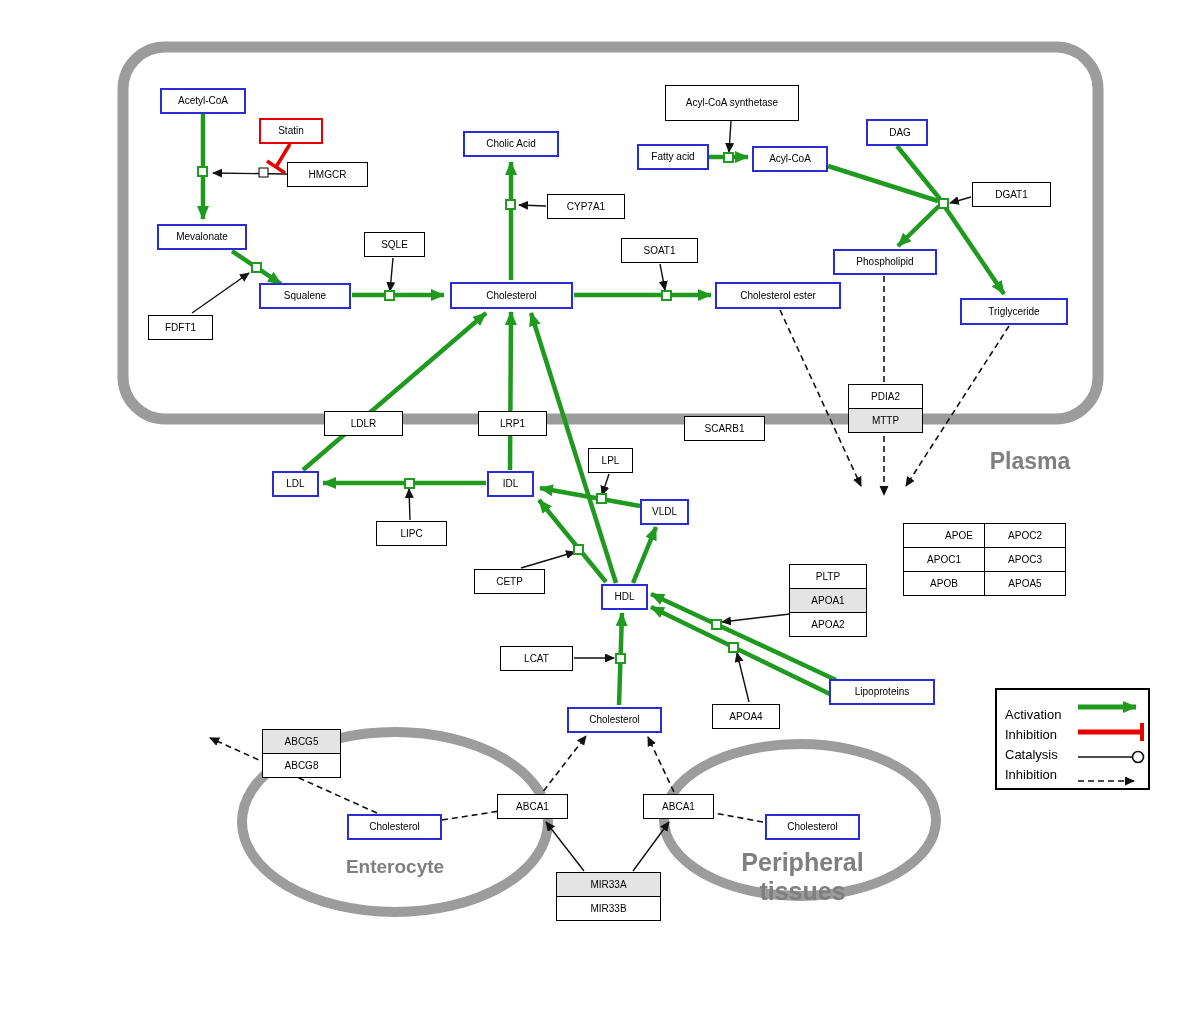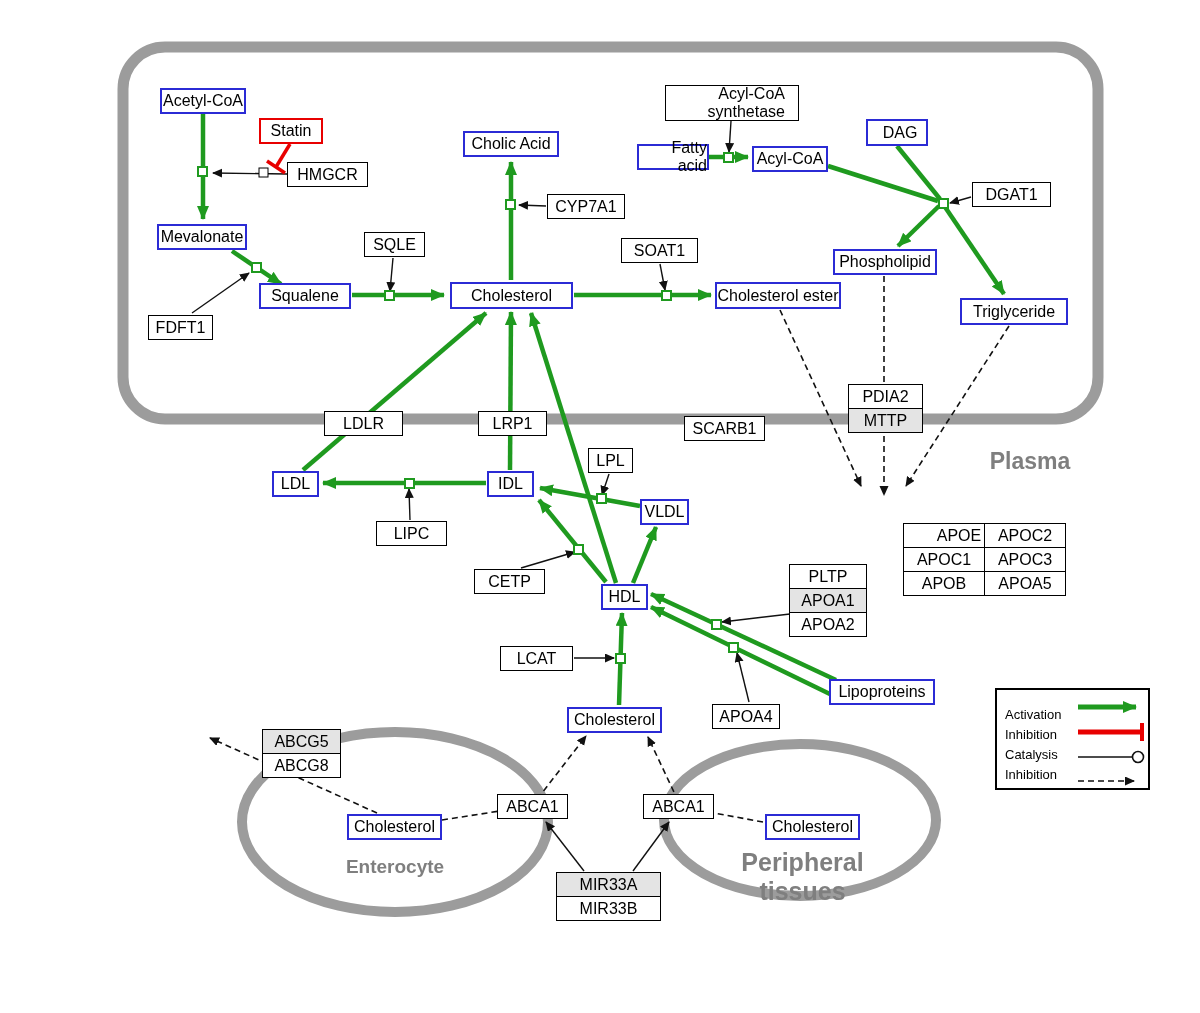--- a/index.html
+++ b/index.html
@@ -1,20 +1,20 @@
 <!DOCTYPE html>
 <html><head>
 <meta charset="utf-8">
 <style>
   html,body{margin:0;padding:0;background:#fff;}
   #canvas{position:relative;width:1200px;height:1013px;background:#fff;
           font-family:"Liberation Sans", sans-serif;overflow:hidden;}
   #edges{position:absolute;left:0;top:0;width:1200px;height:1013px;}
   .node{position:absolute;display:flex;align-items:center;justify-content:center;
-        text-align:right;background:#fff;color:#000;font-size:16px;line-height:1.12;
+        text-align:left;background:#fff;color:#000;font-size:10px;line-height:1.12;
         box-sizing:border-box;white-space:normal;}
   .met{border:2px solid #2b2bd5;}
   .enz{border:1px solid #000;}
   .gray{background:#e4e4e4;}
   .red{border:2px solid #e80000;}
   .narrowtext{padding:0 13px;}
   .cmp-label{position:absolute;font-weight:bold;color:#7f7f7f;background:transparent;
              text-align:center;}
   #legend{position:absolute;left:995px;top:688px;width:155px;height:102px;
           border:2px solid #000;box-sizing:border-box;background:transparent;

